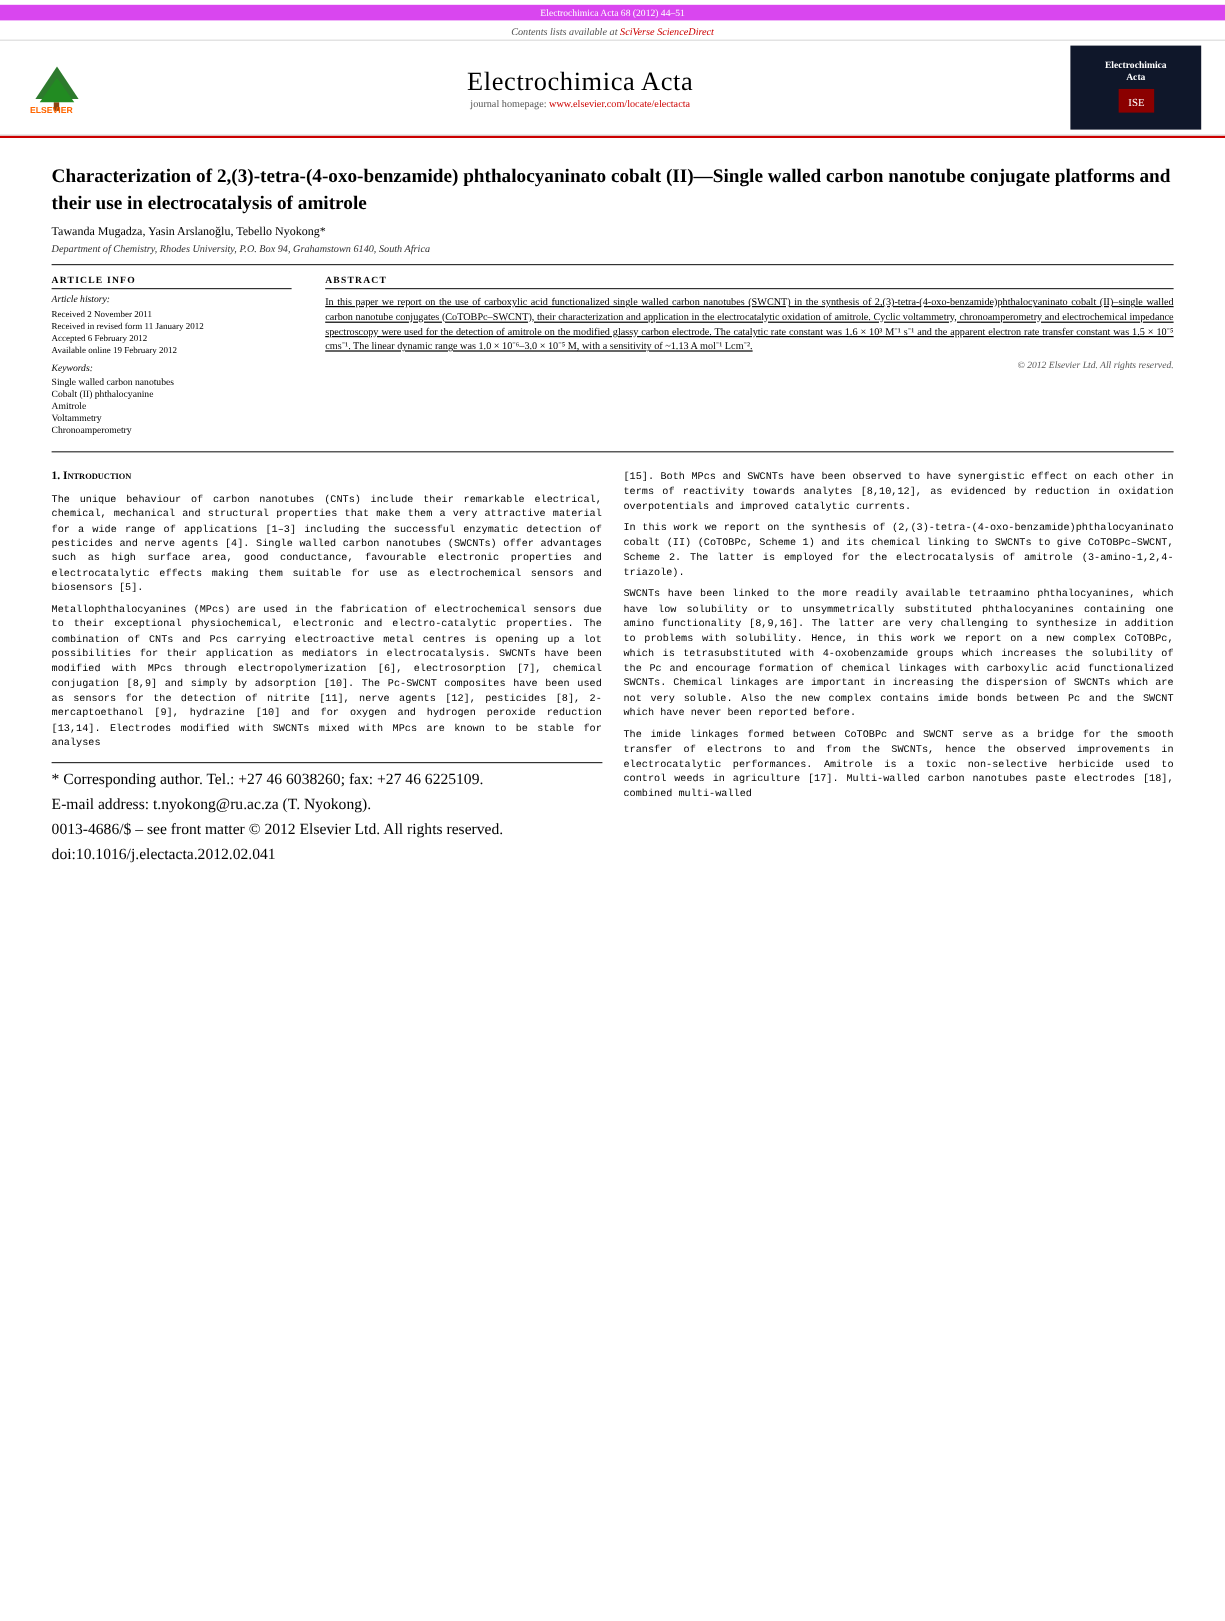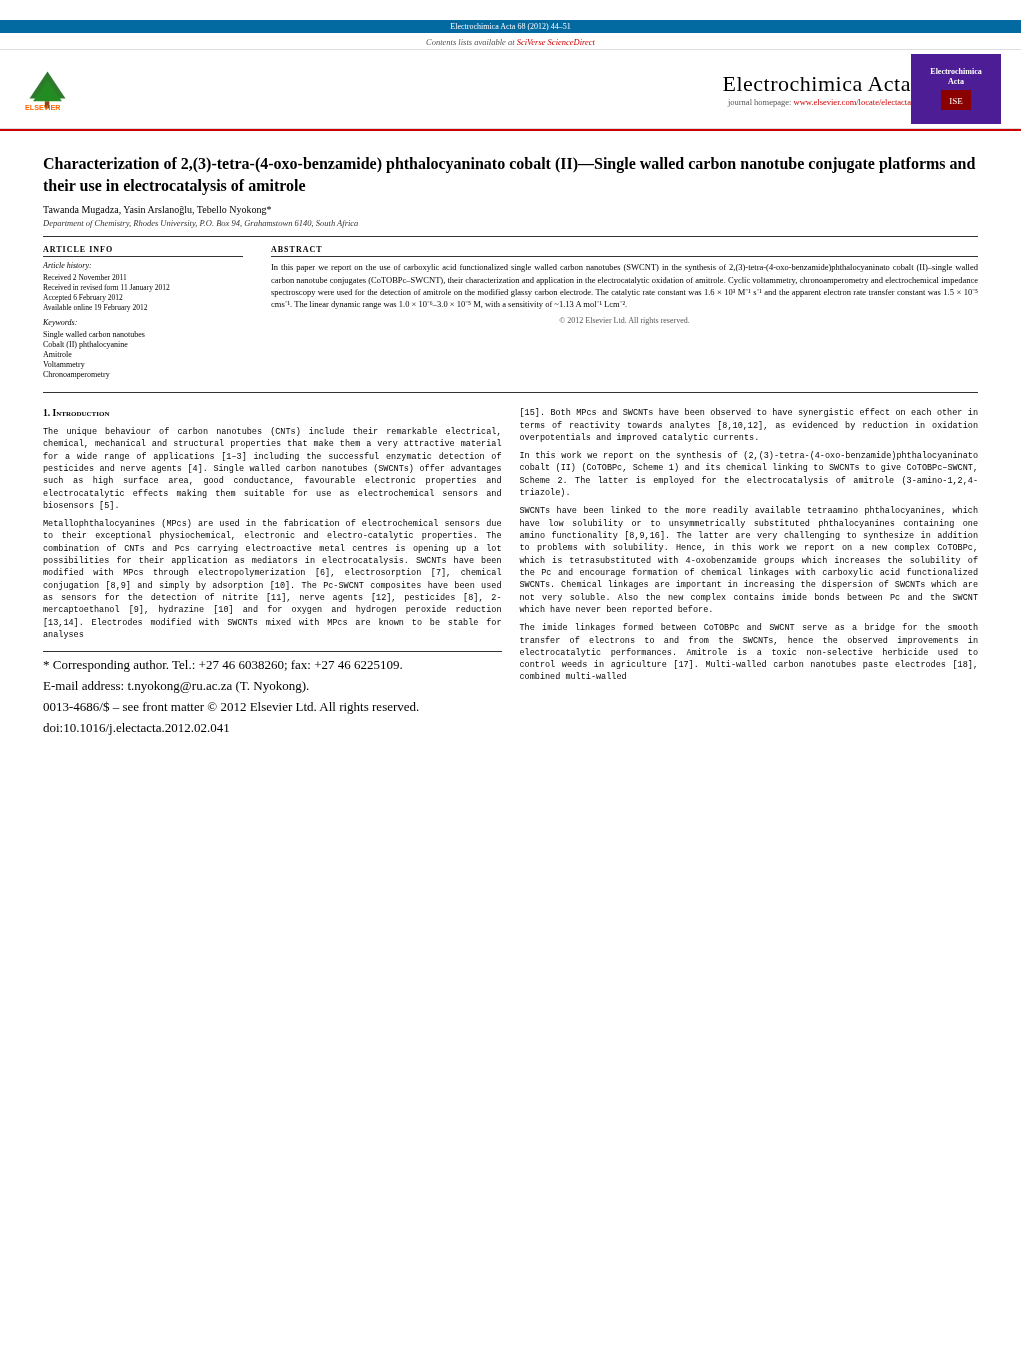--- a/index.html
+++ b/index.html
@@ -19,59 +19,58 @@
     }
     .journal-banner {
       display: flex;
       align-items: center;
       justify-content: space-between;
       padding: 4px 20px;
       border-top: 1px solid #ddd;
       border-bottom: 1px solid #ddd;
     }
     .journal-banner-center {
-      text-align: right;
+      text-align: center;
       flex: 1;
     }
     .journal-title-main {
       font-size: 22px;
       font-family: 'Times New Roman', Times, serif;
       font-weight: normal;
       color: #000;
       letter-spacing: 0.5px;
     }
     .journal-homepage {
       font-size: 8.5px;
       color: #555;
     }
     .journal-homepage a { color: #c00; text-decoration: none; }
 
     
     .right-logo-box {
-      width: 90px;
+      width: 109px;
       height: 70px;
-      background: #4c1d95;
+      background: #0f172a;
       display: flex;
       flex-direction: column;
       align-items: center;
       justify-content: center;
       color: #fff;
       font-size: 6.5px;
       text-align: center;
       padding: 4px;
     }
 
     
     .citation-bar {
-      background: #0369a1;
+      background: #d946ef;
       color: #fff;
       text-align: center;
       font-size: 8px;
       padding: 2px 0;
-      margin-top: 16px;
     }
 
     
     .main-content {
       padding: 10px 43px;
     }
 
     
     .article-title {
       font-size: 16px;
@@ -153,27 +152,29 @@
       font-size: 8px;
       color: #000;
       margin-bottom: 1px;
     }
 
     .abstract-text {
       font-size: 8.5px;
       line-height: 1.45;
       text-align: justify;
       color: #000;
+      text-decoration: underline;
     }
 
     .copyright-line {
-      text-align: center;
+      text-align: right;
       font-size: 8px;
       color: #555;
       margin-top: 6px;
+      font-style: italic;
     }
 
     
     .body-columns {
       display: flex;
       gap: 18px;
       margin-top: 14px;
     }
 
     .body-col {

